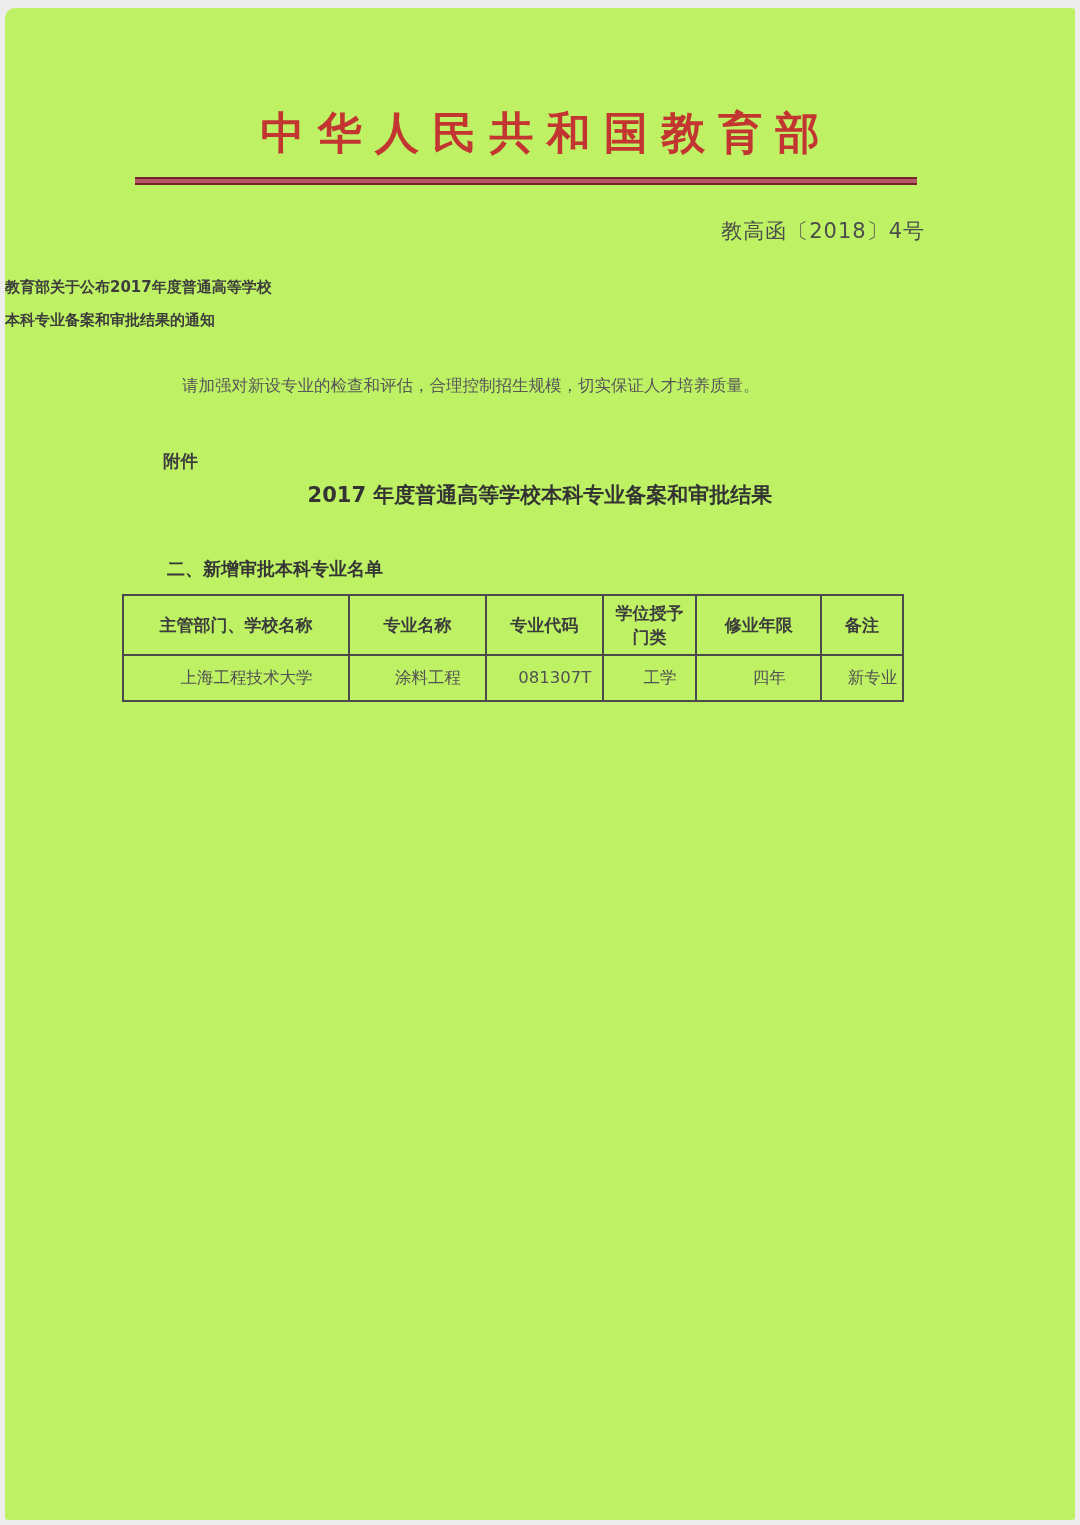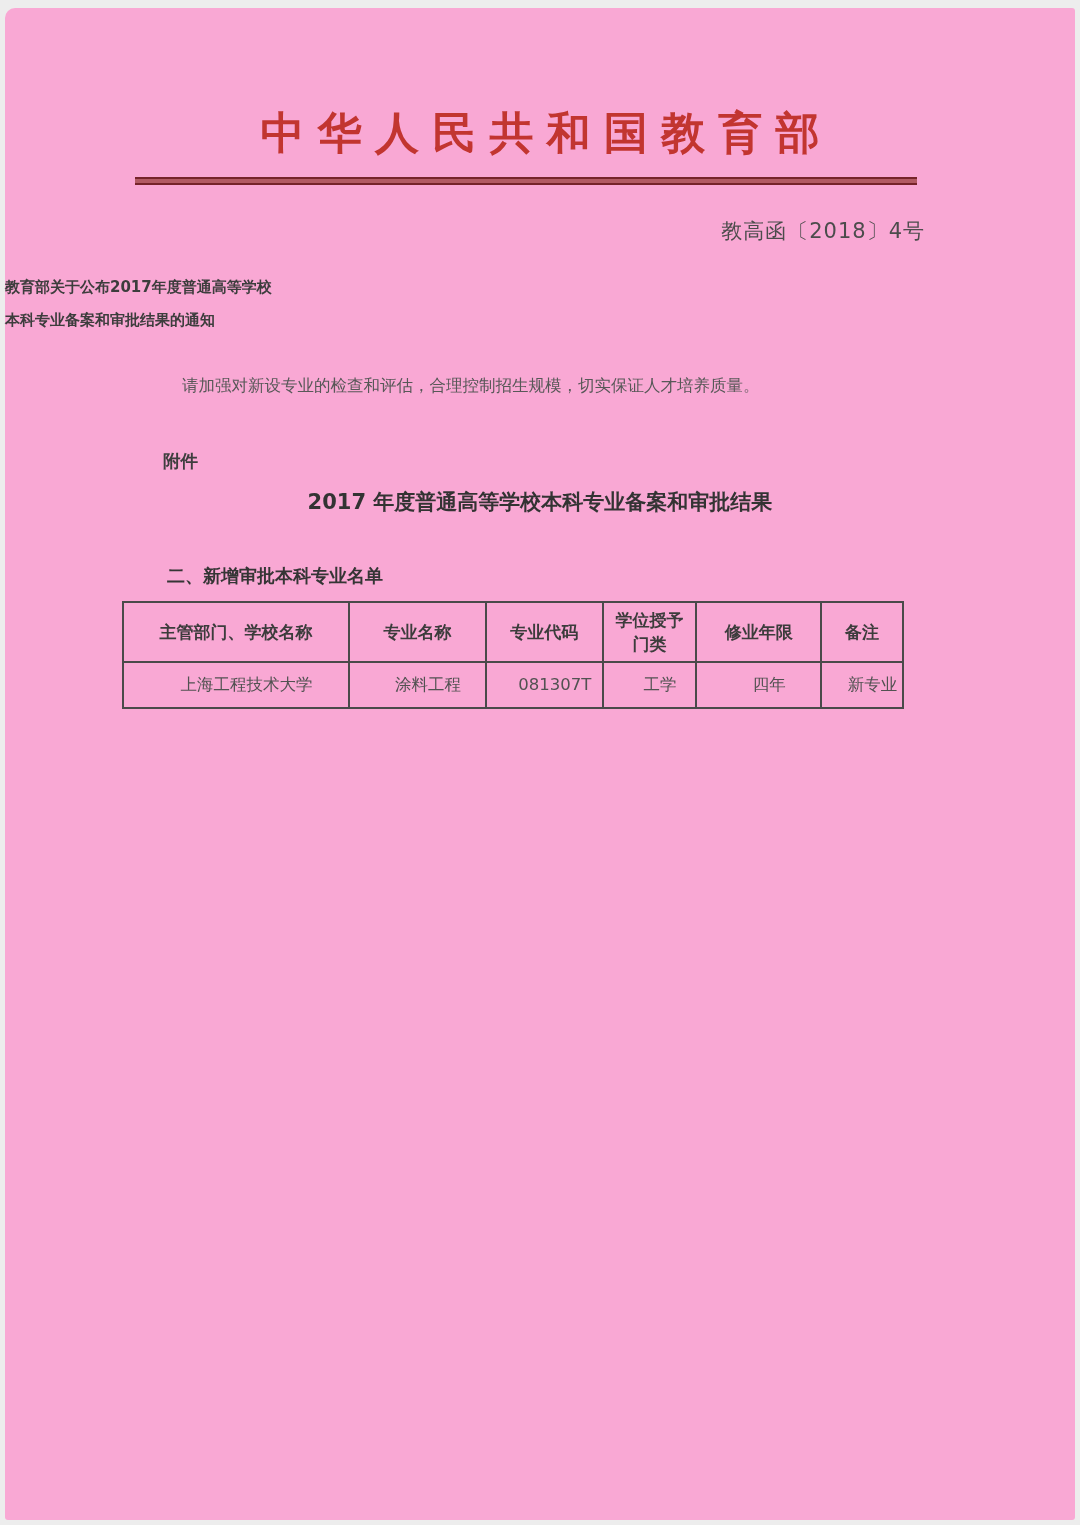--- a/index.html
+++ b/index.html
@@ -6,21 +6,21 @@
   body {
     width:1080px; height:1525px;
     background:#ededed;
     position:relative;
     font-family:"DejaVu Sans","Liberation Sans",sans-serif;
     overflow:hidden;
   }
   .page {
     position:absolute;
     left:5px; top:8px; width:1070px; height:1512px;
-    background:#f9a8d4;
+    background:#bef264;
     border-radius:10px 3px 3px 3px;
     box-sizing:border-box;
   }
   .masthead {
     padding-top:96px;
     text-align:center;
     font-family:"DejaVu Serif","Liberation Serif",serif;
     font-weight:bold;
     font-size:44px;
     letter-spacing:0.30em;
@@ -63,21 +63,21 @@
   .para {
     margin:16px 140px 0 144px;
     font-size:16.5px;
     color:#585858;
     line-height:33.5px;
     text-indent:2em;
     word-break:break-all;
   }
   .para-gap { margin-top:32px; }
   .attachment-label {
-    margin:46px 0 15px 158px;
+    margin:46px 0 8px 158px;
     font-size:17.5px;
     font-weight:bold;
     color:#3e3e3e;
   }
   .attachment-title {
     text-align:center;
     font-size:21px;
     font-weight:bold;
     color:#333333;
   }

